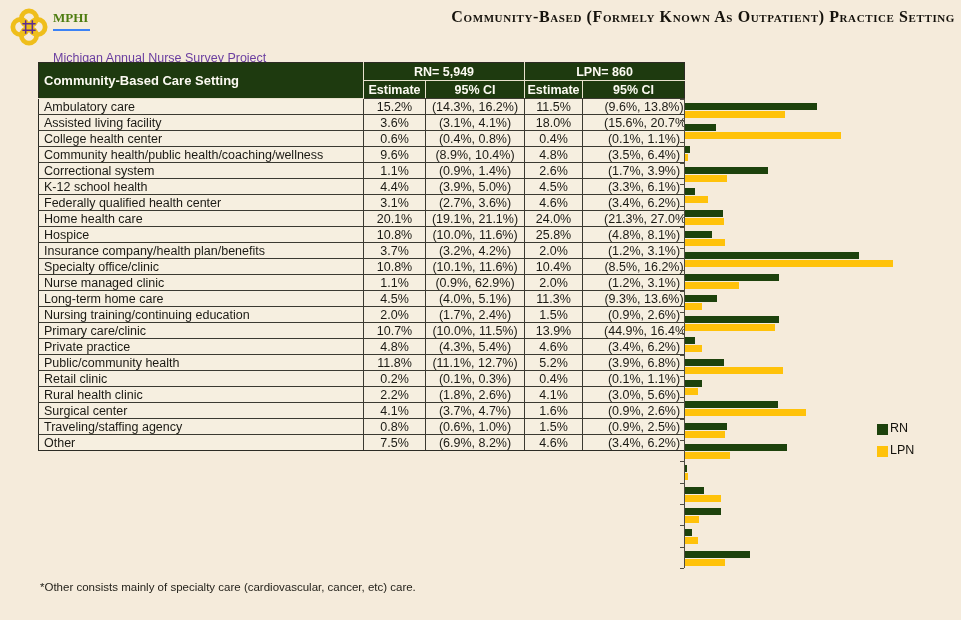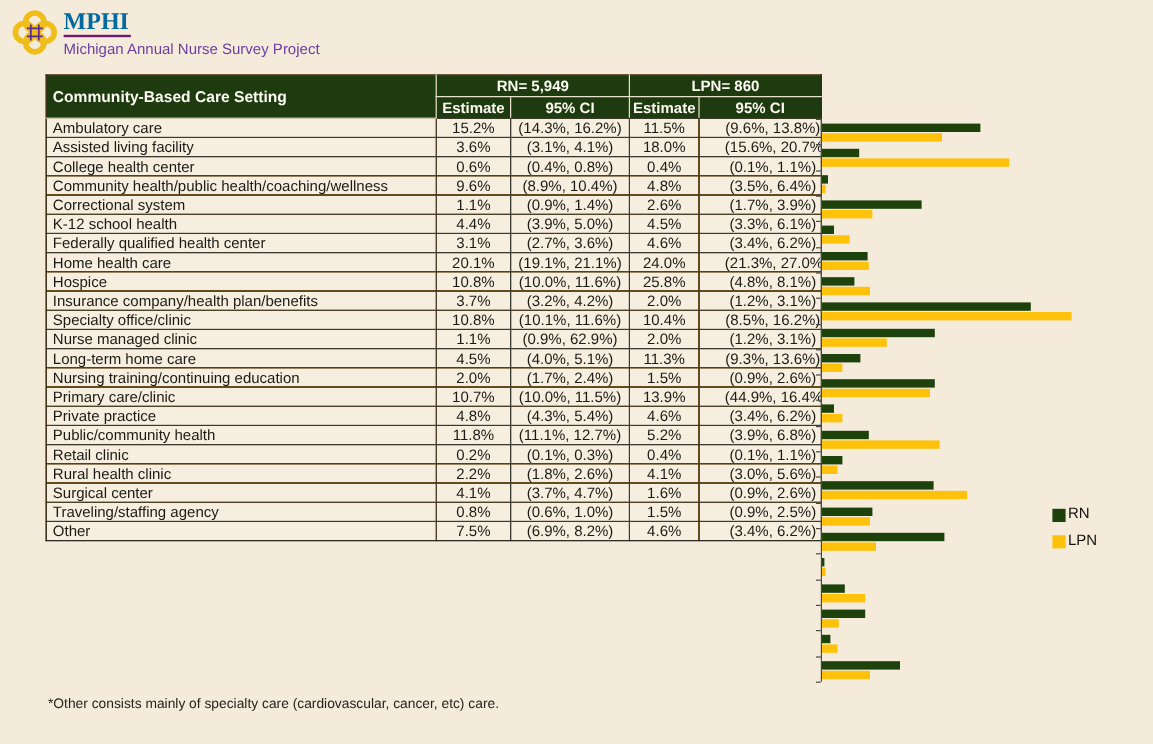--- a/index.html
+++ b/index.html
@@ -12,42 +12,42 @@
     color: #1b1a14;
   }
   
   .logo-wrap { position: absolute; left: 10px; top: 7px; display: flex; align-items: flex-start; }
   .logo-svg { width: 38px; height: 40px; }
   .logo-text { margin-left: 5px; }
   .logo-acronym {
     display: inline-block;
     font-family: "Liberation Serif", serif;
     font-weight: bold;
-    font-size: 20px;
-    color: #0369a1;
-    border-bottom: 2px solid #701a75;
+    font-size: 13px;
+    color: #4d7c0f;
+    border-bottom: 2px solid #3b82f6;
     padding: 0 2px 0 0;
     line-height: 22px;
   }
-  .logo-subtitle { font-size: 12.5px; color: #6B3FA0; margin-top: 3px; }
+  .logo-subtitle { font-size: 12.5px; color: #6B3FA0; margin-top: 20px; }
   .title-block {
     position: absolute; right: 6px; top: 8px;
     text-align: right;
     font-family: "Liberation Serif", serif;
     font-weight: bold;
     font-variant: small-caps;
     letter-spacing: 0.6px;
     color: #15120c;
   }
   .title-l1 { font-size: 16px; line-height: 17px; }
   .title-l2 { font-size: 16px; line-height: 17px; }
 
   
   .tbl-wrap { position: absolute; left: 38px; top: 62px; }
-  table { border-collapse: collapse; table-layout: fixed; width: 646px; background: #a16207; }
+  table { border-collapse: collapse; table-layout: fixed; width: 646px; background: #bef264; }
   table, td, th { border: 1px solid #3b3a31; }
   thead th {
     background: var(--header-bg, #1E3A0F);
     color: #FCFAF2;
     font-weight: bold;
     font-size: 12.5px;
     border: 1px solid #E9E2CE;
     border-top: 1.5px solid #2c2b24;
   }
   thead tr th:first-child { border-left: 1.5px solid #2c2b24; }
@@ -102,20 +102,21 @@
       <path d="M16.5 13 V27 M23.5 13 V27"></path>
     </g>
   </svg>
   <div class="logo-text">
     <span class="logo-acronym">MPHI</span>
     <div class="logo-subtitle">Michigan Annual Nurse Survey Project</div>
   </div>
 </div>
 
 <div class="title-block">
+  <div class="title-l1">Community-Based (Formely Known As Outpatient) Practice Setting</div>
 </div>
 
 <div class="tbl-wrap">
   <table>
     <colgroup>
       <col style="width:325px">
         <col style="width:62px">
         <col style="width:99px">
         <col style="width:58px">
         <col style="width:102px">

